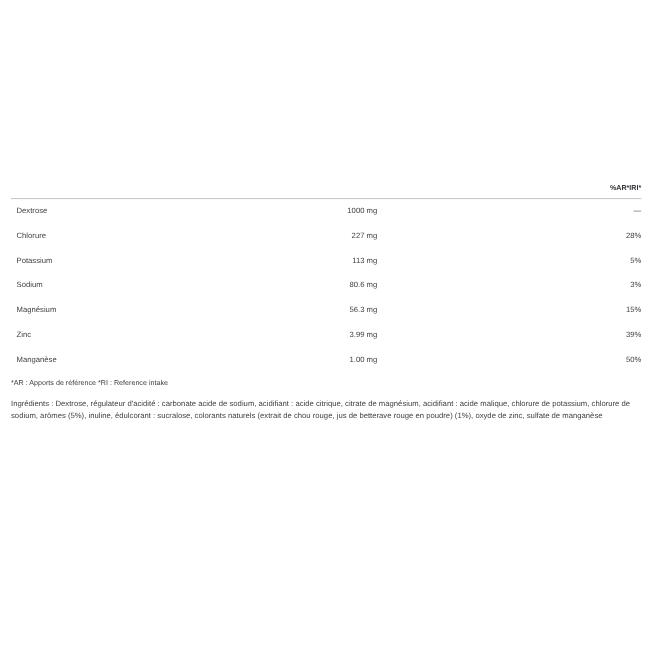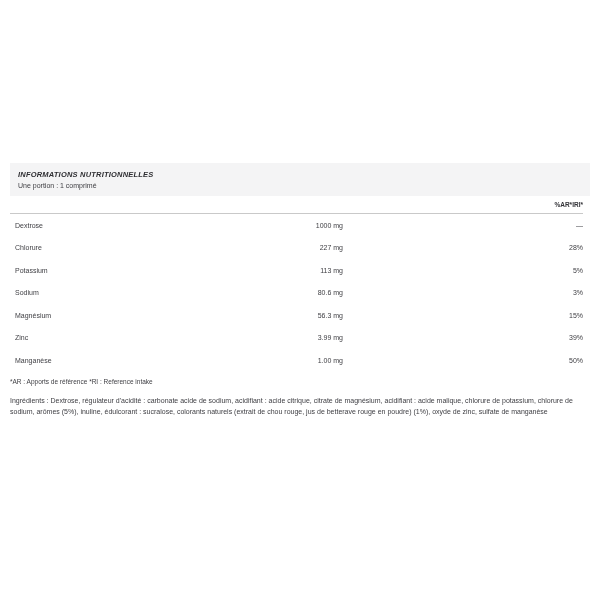--- a/index.html
+++ b/index.html
@@ -81,24 +81,20 @@
     font-size: 7px;
     line-height: 11px;
     width: 578px;
   }
 </style>
 </head>
 <body>
 
 <div class="sheet">
 
-  <div class="head-box">
-    <div class="title">INFORMATIONS NUTRITIONNELLES</div>
-    <div class="serving">Une portion : 1 comprimé</div>
-  </div>
 
   <div class="pct-head">%AR*IRI*</div>
 
   <div class="table" id="rows">
       <div class="row">
         <span class="c-name">Dextrose</span>
         <span class="c-amount">1000 mg</span>
         <span class="c-pct">—</span>
       </div>
       <div class="row">

